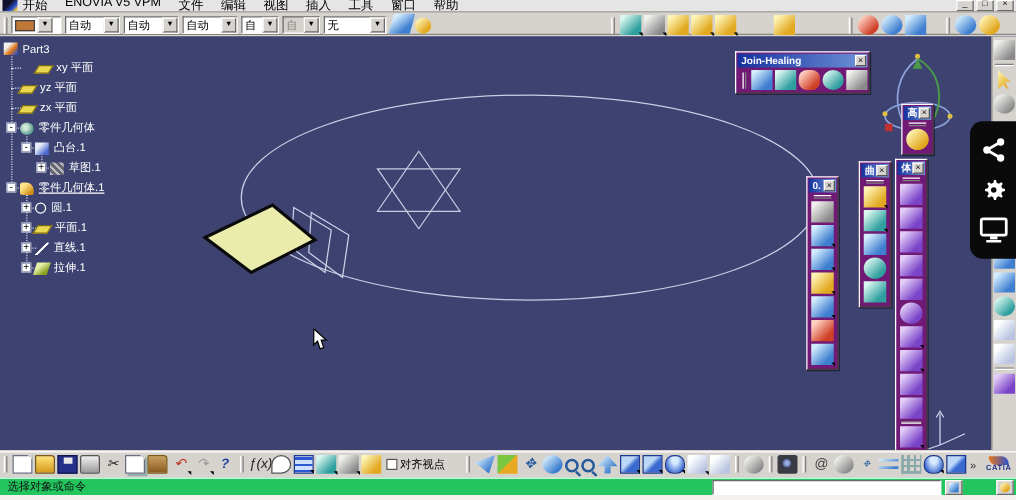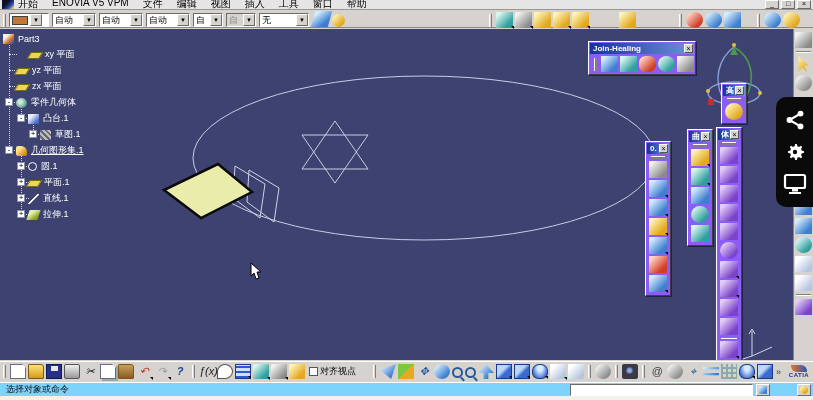--- a/index.html
+++ b/index.html
@@ -58,21 +58,21 @@
   .t-sketch { background:repeating-linear-gradient(45deg,#bbb 0 2px,#667 2px 4px); }
   .t-geoset { background:linear-gradient(135deg,#ffe38a 30%,#d09018 80%); border-radius:2px 6px 2px 2px; }
   .t-circle { border:1.5px solid #ffffff; border-radius:50%; background:transparent; width:9px; height:9px; }
   .t-line { background:linear-gradient(135deg,transparent 44%,#ffffff 47%,#ffffff 55%,transparent 58%); }
   .t-extrude { background:linear-gradient(135deg,#e6f0a8 30%,#8aa020 80%); transform:skewX(-18deg); }
   .branch { position:absolute; border-left:1px dotted #cfd4ea; width:0; }
   .stub { position:absolute; border-top:1px dotted #cfd4ea; height:0; }
   .exp { position:absolute; width:8px; height:8px; background:#fff; border:1px solid #8a8fb0; color:#000; font-size:8px; line-height:6px; text-align:center; z-index:3; }
 
   
-  .ftb { position:absolute; background:#8b5cf6; border:1px solid; border-color:#ffffff #404040 #404040 #ffffff; box-shadow:1px 1px 0 rgba(0,0,0,.45); padding:1px; z-index:4; }
+  .ftb { position:absolute; background:#701a75; border:1px solid; border-color:#ffffff #404040 #404040 #ffffff; box-shadow:1px 1px 0 rgba(0,0,0,.45); padding:1px; z-index:4; }
   .tbar { height:11px; background:linear-gradient(90deg,#16329e,#6f93d8); display:flex; align-items:center; justify-content:space-between; padding:0 1px 0 3px; }
   .ttl { color:#fff; font-weight:bold; font-size:8px; white-space:nowrap; overflow:hidden; letter-spacing:0; }
   .xbtn { width:9px; height:9px; background:#d6d3ce; border:1px solid; border-color:#fff #555 #555 #fff; font-size:7px; line-height:7px; text-align:center; color:#000; flex:none; }
   .frow { display:flex; align-items:center; padding:2px 2px 1px 1px; }
   .vtb { width:26px; }
   .vtb .hgrip { height:3px; margin:2px 4px; border-top:1px solid #ffffff; border-bottom:1px solid #808080; }
   .vic { width:18px; height:17px; margin:2px auto; position:relative; display:block; }
   .vsep { height:2px; margin:2px 3px; border-top:1px solid #808080; border-bottom:1px solid #ffffff; }
 
   
@@ -102,21 +102,21 @@
   .A-cam { background:#3a3a44; border-radius:2px; }
   .A-cam::after { content:""; position:absolute; left:4px; top:3px; width:7px; height:7px; border-radius:50%; background:radial-gradient(circle,#9ad 30%,#236 90%); }
   .bchk { width:9px; height:9px; background:#fff; border:1px solid #555; margin:0 2px 0 3px; flex:none; }
   .blabel { font-size:9px; color:#000; white-space:nowrap; margin-right:14px; }
   .ovf { font-size:9px; color:#333; margin:0 2px; }
   .logo { margin-left:2px; width:30px; text-align:center; }
   .logo .swoosh { width:16px; height:7px; margin:0 auto; background:linear-gradient(90deg,#e87818,#2a4fd0); border-radius:0 6px 0 6px; }
   .logo .ltxt { font-size:6px; font-weight:bold; color:#20308a; letter-spacing:.5px; }
 
   
-  .statusbar { position:absolute; left:0; top:382px; width:813px; height:14px; background:#7dd3fc; border-top:1px solid #fff; display:flex; align-items:center; }
+  .statusbar { position:absolute; left:0; top:382px; width:813px; height:14px; background:#22c55e; border-top:1px solid #fff; display:flex; align-items:center; }
   .stmsg { font-size:9px; color:#111; margin-left:6px; flex:none; }
   .stinput { position:absolute; left:570px; top:1px; width:183px; height:12px; background:#fff; font-size:9px; padding:0 2px; outline:none; }
   .stbtn { position:absolute; top:1px; width:14px; height:12px; background:#d6d3ce; }
   .stbtn i { display:block; width:8px; height:8px; margin:1px auto; }
   .bottomstrip { position:absolute; left:0; top:396px; width:813px; height:4px; background:#f2f1ee; }
   .cursor-svg { position:absolute; z-index:8; }
 </style>
 </head>
 <body>
 
@@ -270,21 +270,21 @@
         <span class="tlabel">凸台.1</span>
       </div>
       <span class="exp" style="left:29px;top:101px">+</span>
       <div class="trow" style="left:40px;top:99px">
         <span class="ti t-sketch"></span>
         <span class="tlabel">草图.1</span>
       </div>
       <span class="exp" style="left:5px;top:117px">-</span>
       <div class="trow" style="left:16px;top:115px">
         <span class="ti t-geoset"></span>
-        <span class="tlabel u">几何图形集.1</span>
+        <span class="tlabel u">零件几何体.1</span>
       </div>
       <span class="exp" style="left:17px;top:133px">+</span>
       <div class="trow" style="left:28px;top:131px">
         <span class="ti t-circle"></span>
         <span class="tlabel">圆.1</span>
       </div>
       <span class="exp" style="left:17px;top:149px">+</span>
       <div class="trow" style="left:28px;top:147px">
         <span class="ti t-plane"></span>
         <span class="tlabel">平面.1</span>

